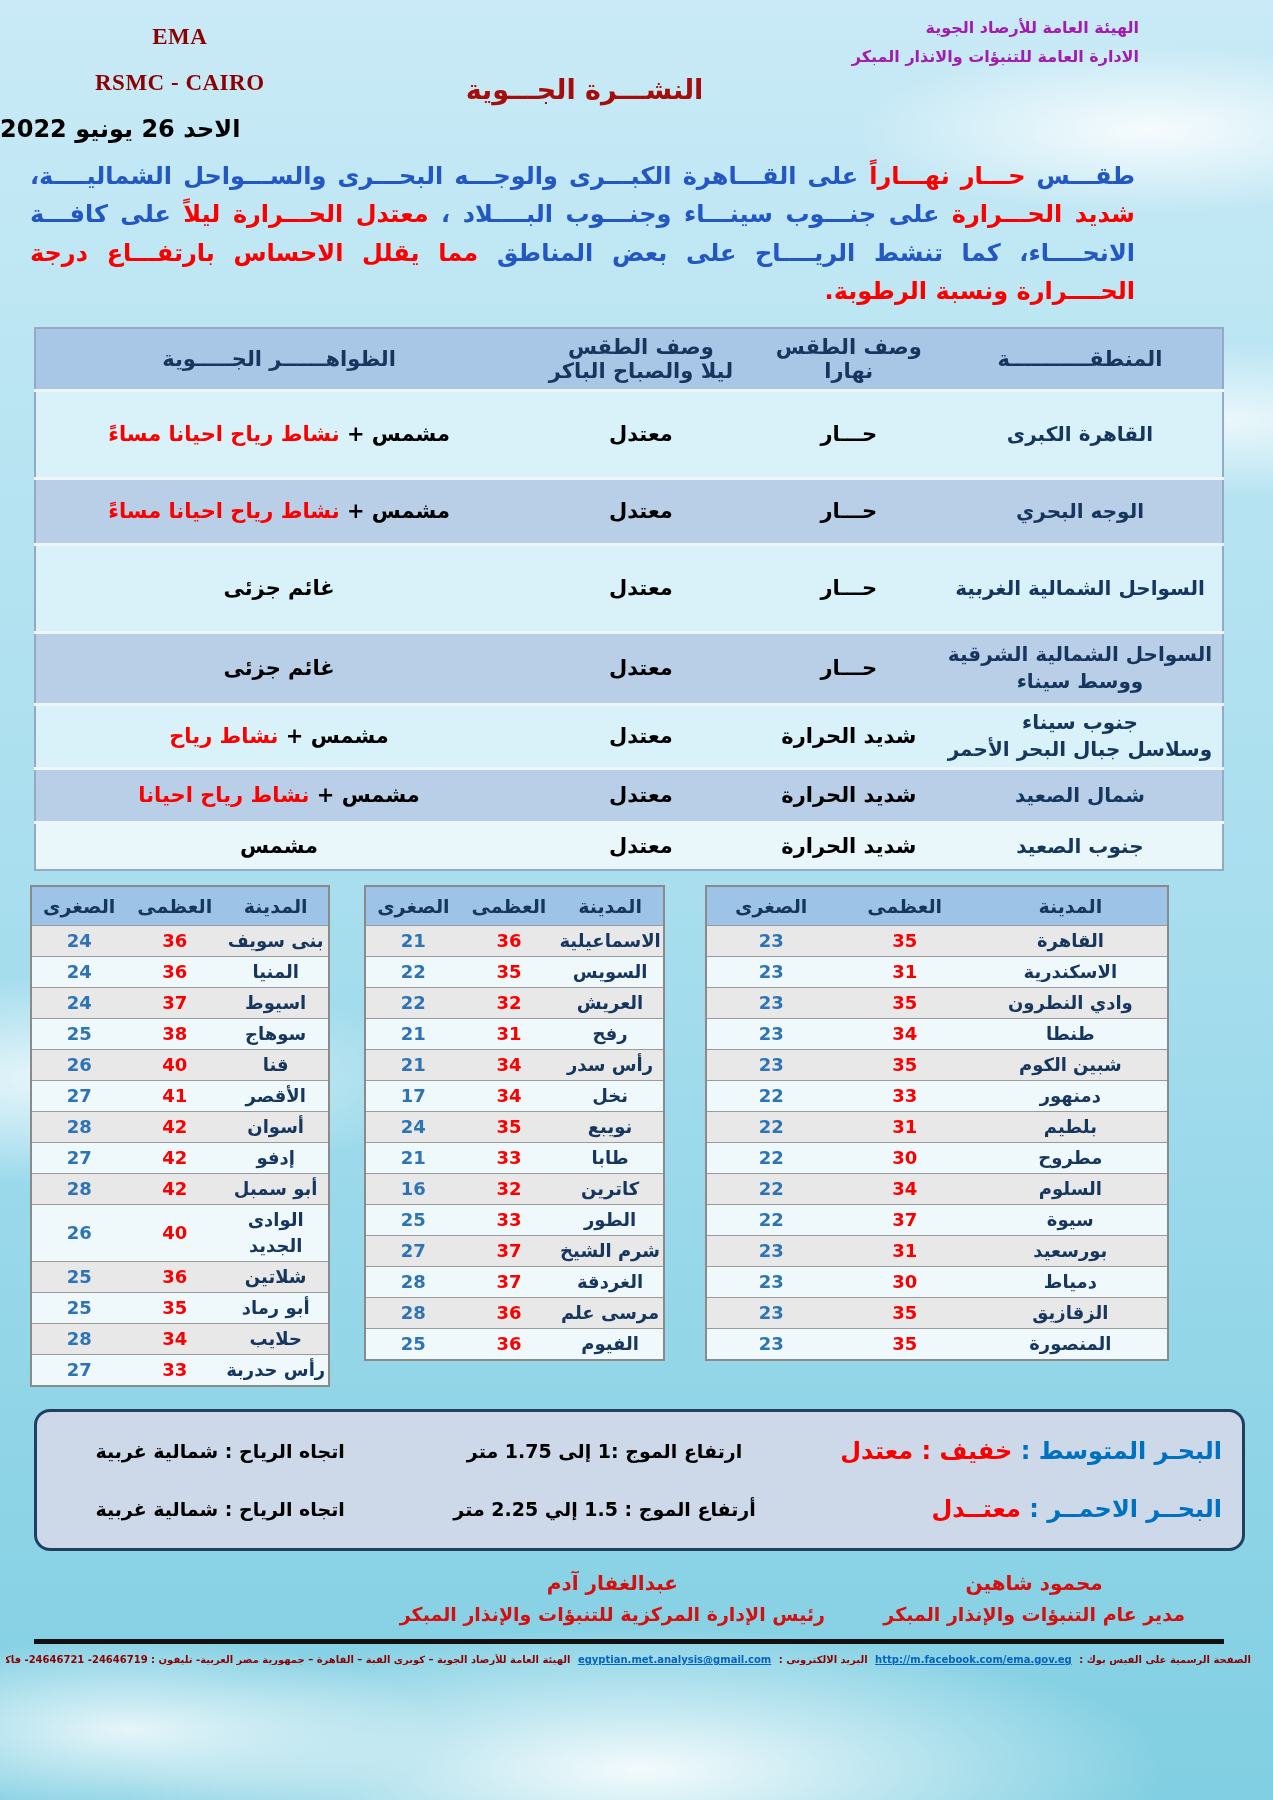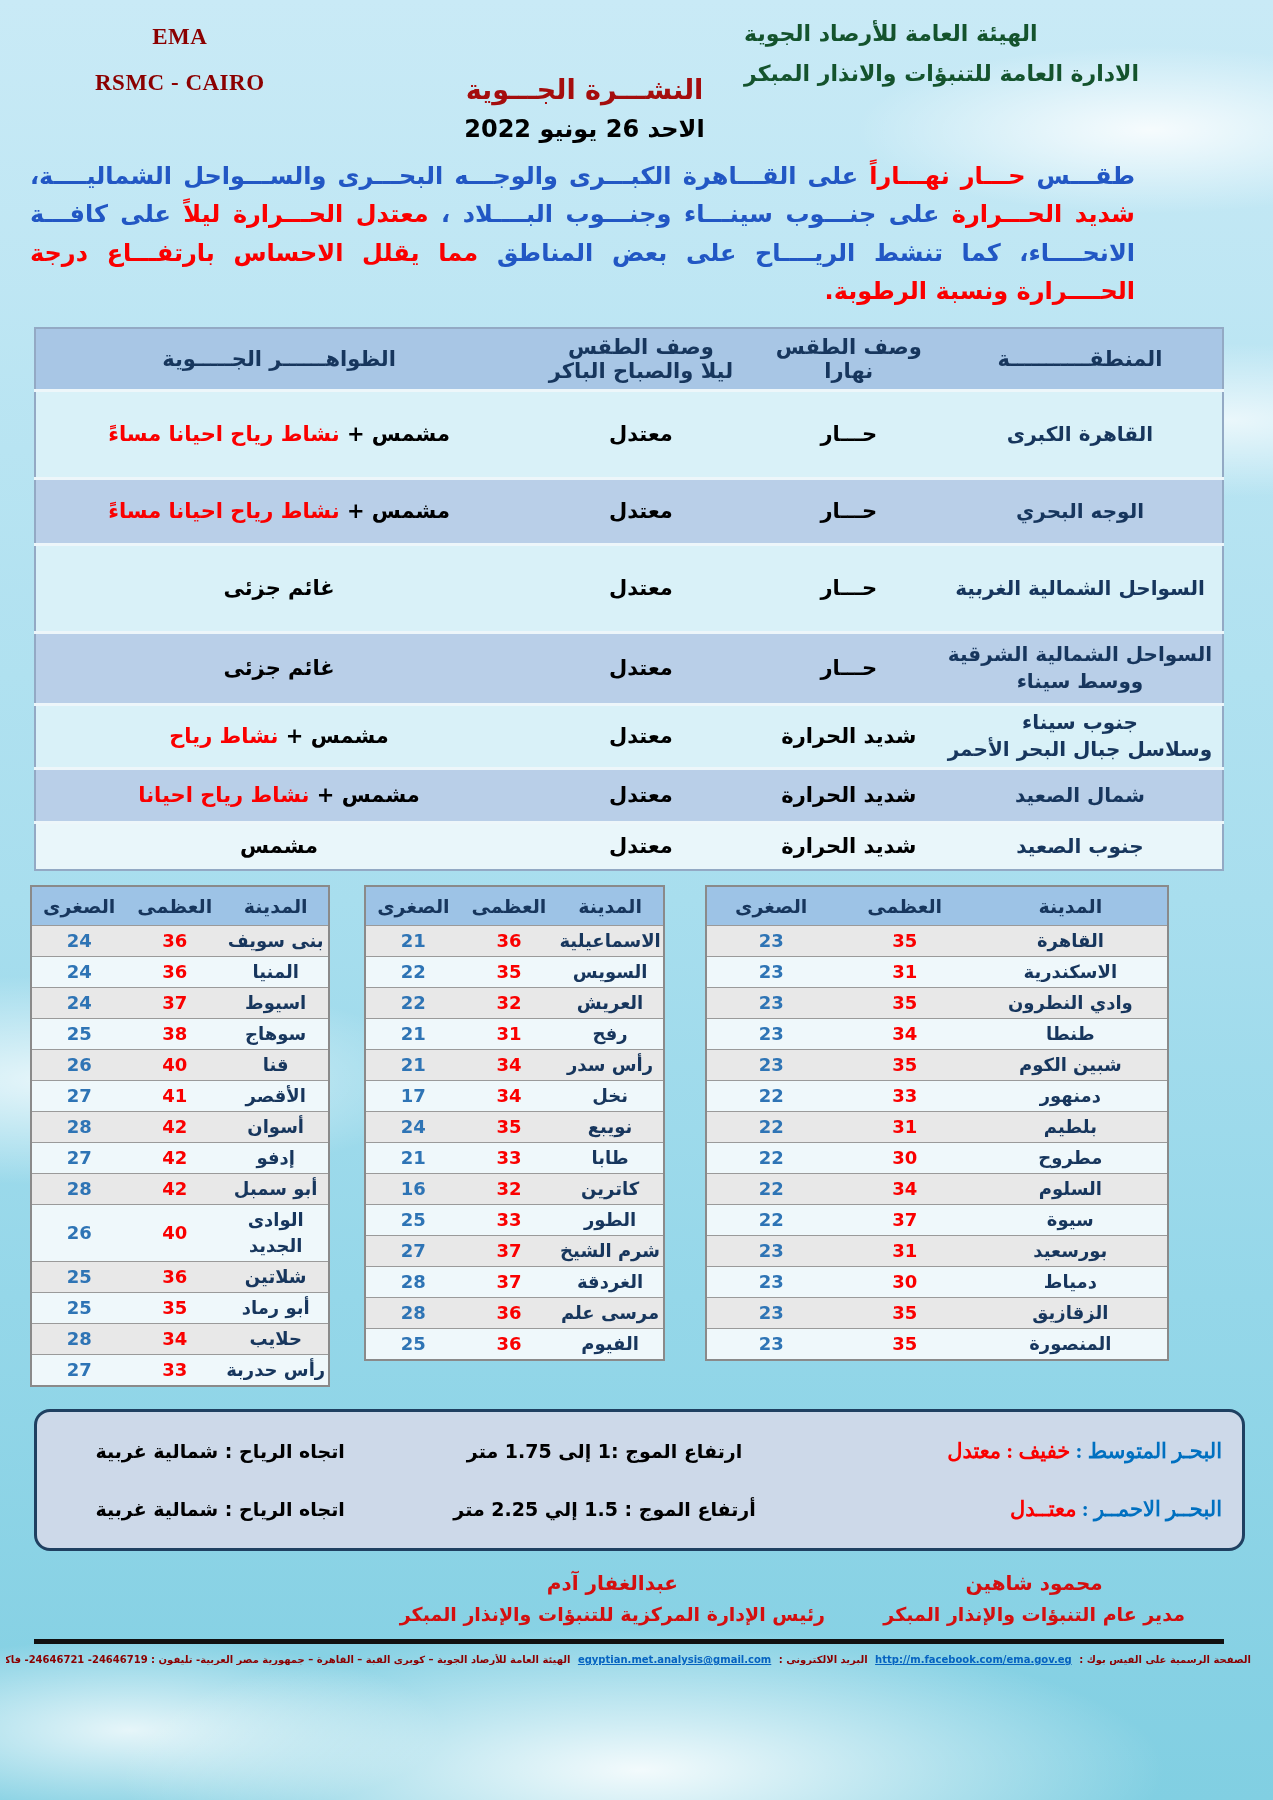--- a/index.html
+++ b/index.html
@@ -11,23 +11,23 @@
       radial-gradient(ellipse 380px 110px at 1230px 420px, rgba(255,255,255,.7), rgba(255,255,255,0) 70%),
       radial-gradient(ellipse 550px 150px at 60px 1080px, rgba(255,255,255,.75), rgba(255,255,255,0) 70%),
       radial-gradient(ellipse 700px 190px at 640px 1770px, rgba(255,255,255,.9), rgba(255,255,255,0) 75%),
       radial-gradient(ellipse 450px 130px at 130px 1730px, rgba(255,255,255,.8), rgba(255,255,255,0) 70%),
       linear-gradient(180deg,#c9eaf6 0%,#b8e4f2 25%,#a8deee 50%,#95d7e9 72%,#81cfe2 100%);
   }
   .page{position:relative;width:1169px;height:1800px;}
   
   .top{display:flex;justify-content:space-between;align-items:flex-start;padding:14px 30px 0 95px;}
   .en{color:#8b0000;font-family:"Liberation Serif",serif;font-weight:bold;text-align:center;font-size:23px;line-height:2.0;letter-spacing:.5px;}
-  .ar{direction:rtl;color:#14532d;font-weight:bold;text-align:left;font-size:22px;line-height:1.8;padding-left:10px;}
+  .ar{direction:rtl;color:#a21caf;font-weight:bold;text-align:right;font-size:16px;line-height:1.8;padding-left:10px;}
   .title{ text-align:center;color:#a50d0d;font-weight:bold;font-size:27px;margin-top:-32px;}
-  .date{text-align:center;color:#000;font-weight:bold;font-size:24px;margin-top:10px;}
+  .date{text-align:left;color:#000;font-weight:bold;font-size:24px;margin-top:10px;}
   
   .summary{direction:rtl;text-align:justify;font-weight:bold;font-size:24px;line-height:1.6;margin:14px 34px 0 30px;}
   .seg-blue{color:#2257c4;} .seg-red{color:#fa0000;}
   
   .ftable{width:1190px;margin:16px 0 0 34px;border-collapse:collapse;border:2px solid #93a9c4;}
   .ftable th{background:#a8c6e5;color:#17365d;font-size:21px;font-weight:bold;padding:6px 8px;vertical-align:middle;text-align:center;}
   .ftable tbody tr{border-top:3px solid #edf6fa;}
   .ftable tbody tr:nth-child(odd){background:#d9f1f8;}
   .ftable tbody tr:nth-child(even){background:#b9cfe8;}
   .ftable tbody tr:nth-child(7){background:#e9f6fa;}
@@ -49,21 +49,21 @@
   .t-upper{width:325px;} .t-sinai{width:312px;margin-left:34px;} .t-delta{width:505px;margin-left:40px;}
   .ttab{width:100%;border-collapse:collapse;}
   .ttab th{background:#9dc3e6;color:#17365d;font-size:19px;font-weight:bold;padding:8px 11px;text-align:center;}
   .ttab td{font-size:18px;font-weight:bold;text-align:center;padding:2px 2px;border-top:1px solid #9a9a9a;line-height:26px;}
   .ttab tr:nth-child(odd) td{background:#e8e8e8;}
   .ttab tr:nth-child(even) td{background:#eff8fb;}
   .tcity{color:#17365d;width:42%;margin-top:16px;} .tmax{color:#fa0000;width:30%;} .tmin{color:#2e74b5;width:28%;}
   
   .sea{direction:rtl;width:1165px;margin:22px 0 0 34px;background:#cdd9e9;border:3px solid #1f4061;border-radius:16px;padding:10px 20px;}
   .sea-row{display:grid;grid-template-columns:34% 38% 28%;align-items:center;height:58px;}
-  .sea-name{font-size:21px;font-weight:bold;font-family:Liberation Serif, serif;}
+  .sea-name{font-size:24px;font-weight:bold;}
   .sea-label{color:#0070c0;} .sea-state{color:#fa0000;}
   .sea-wave,.sea-wind{font-size:19px;font-weight:bold;color:#000;text-align:center;}
   
   .sigs{direction:rtl;display:grid;grid-template-columns:34% 36% 30%;width:1205px;margin:20px 0 0 34px;color:#d40f0f;font-weight:bold;text-align:center;}
   .sig-name{font-size:20px;} .sig-title{font-size:19px;margin-top:8px;}
   .rule{height:5px;background:#111;width:1190px;margin:14px 0 0 34px;}
   
   .footer{direction:rtl;white-space:nowrap;overflow:hidden;font-weight:bold;font-size:10px;margin:10px 20px 0 6px;width:1247px;}
   .f-label{color:#8b0000;margin:0 2px;}
   .f-link{color:#0563c1;text-decoration:underline;margin:0 2px;cursor:pointer;}

